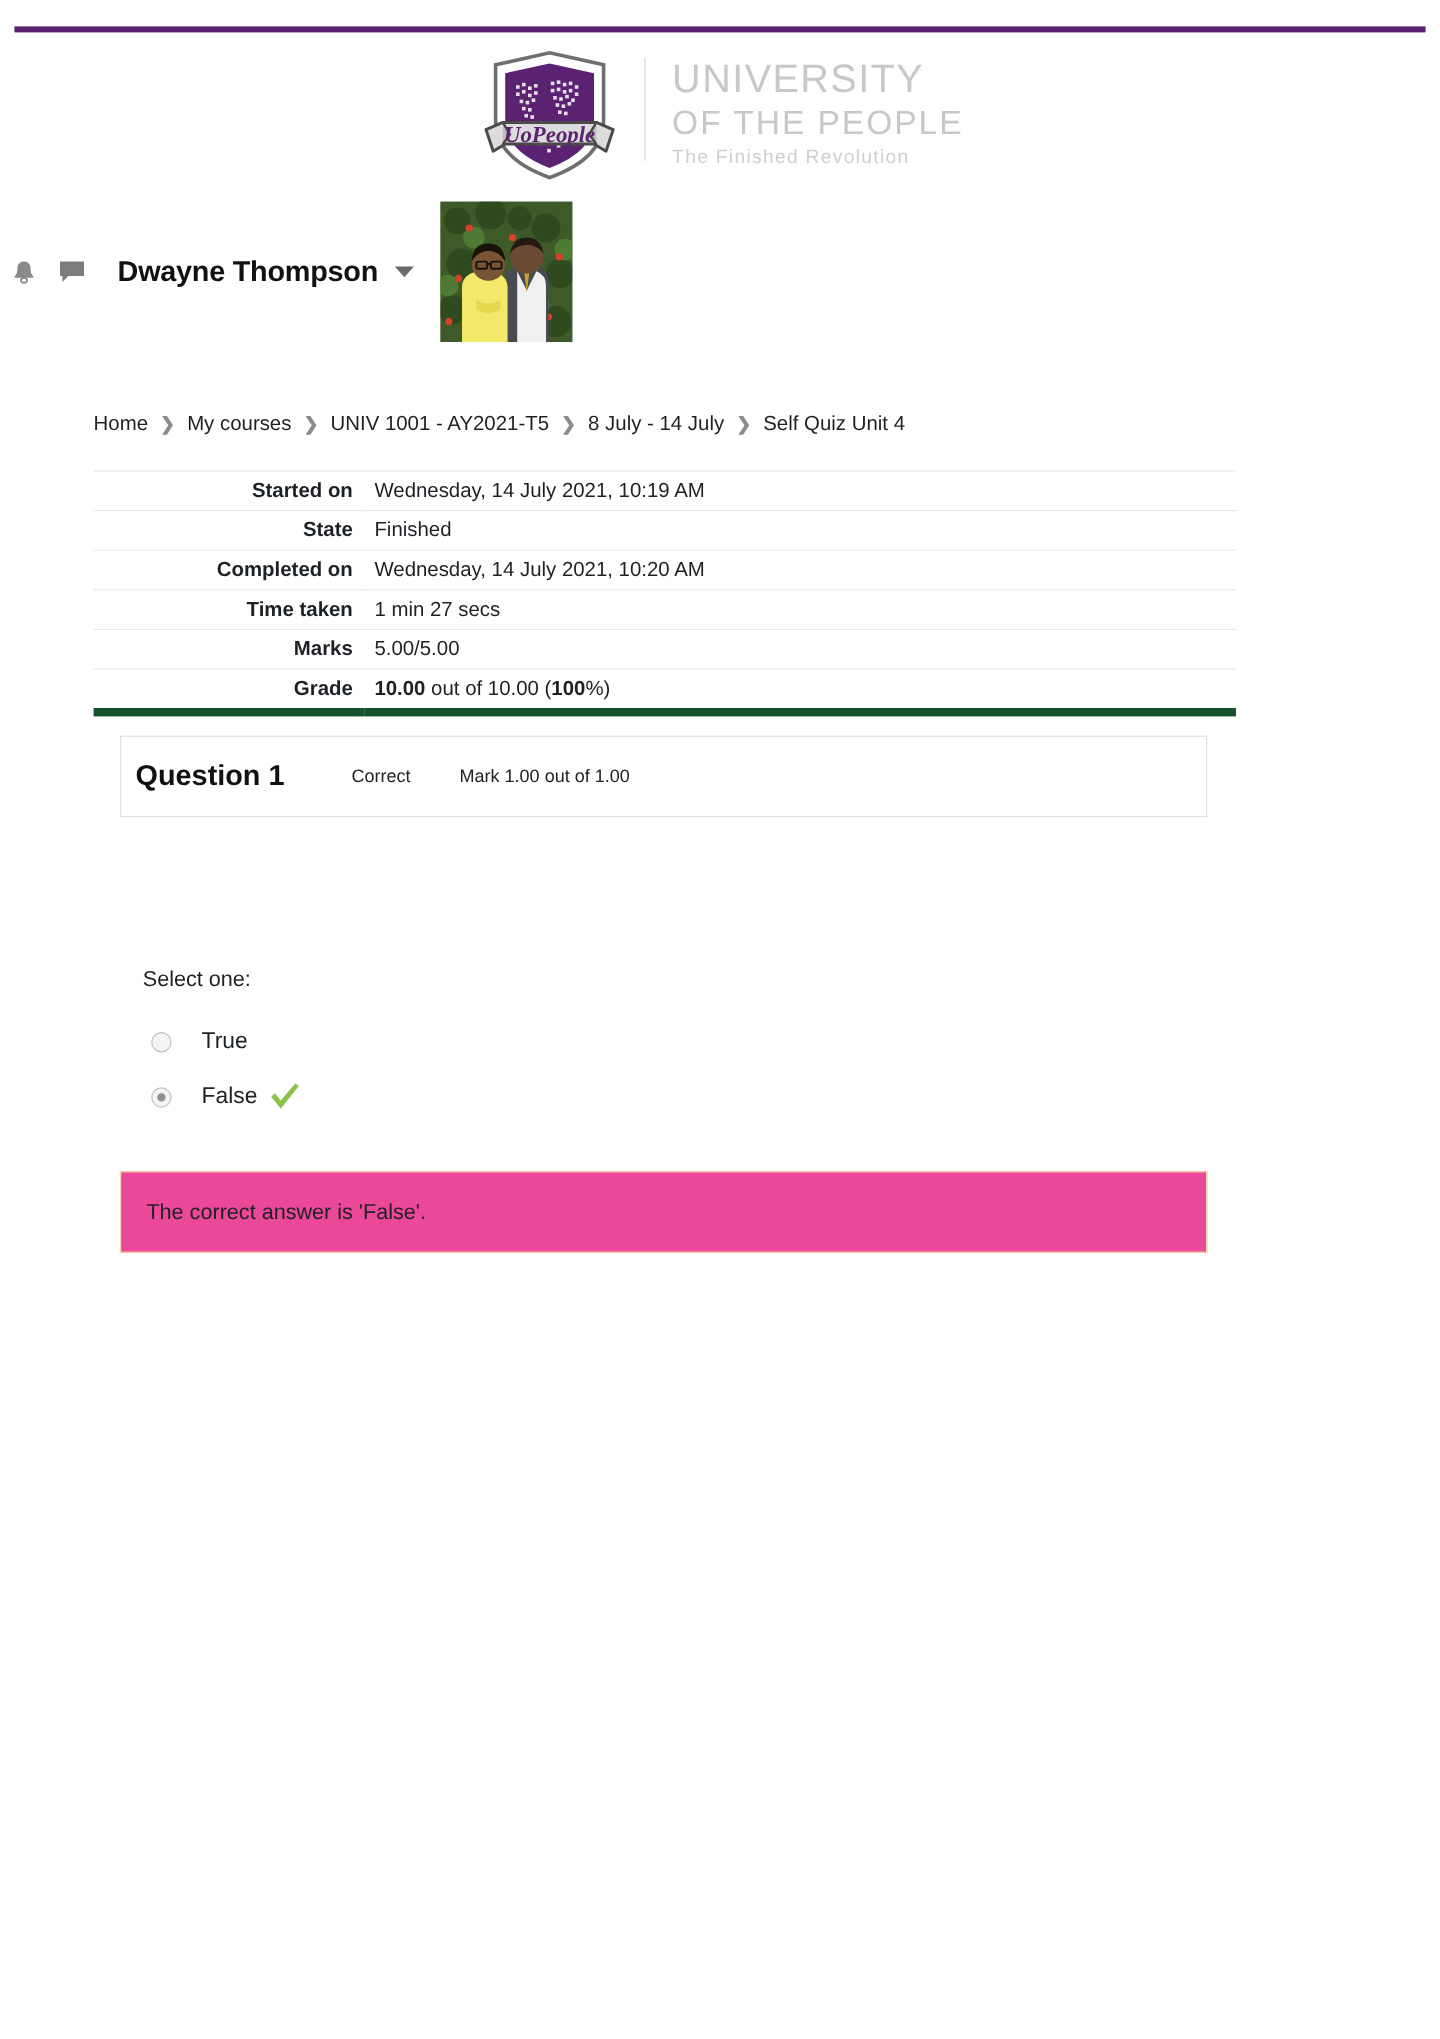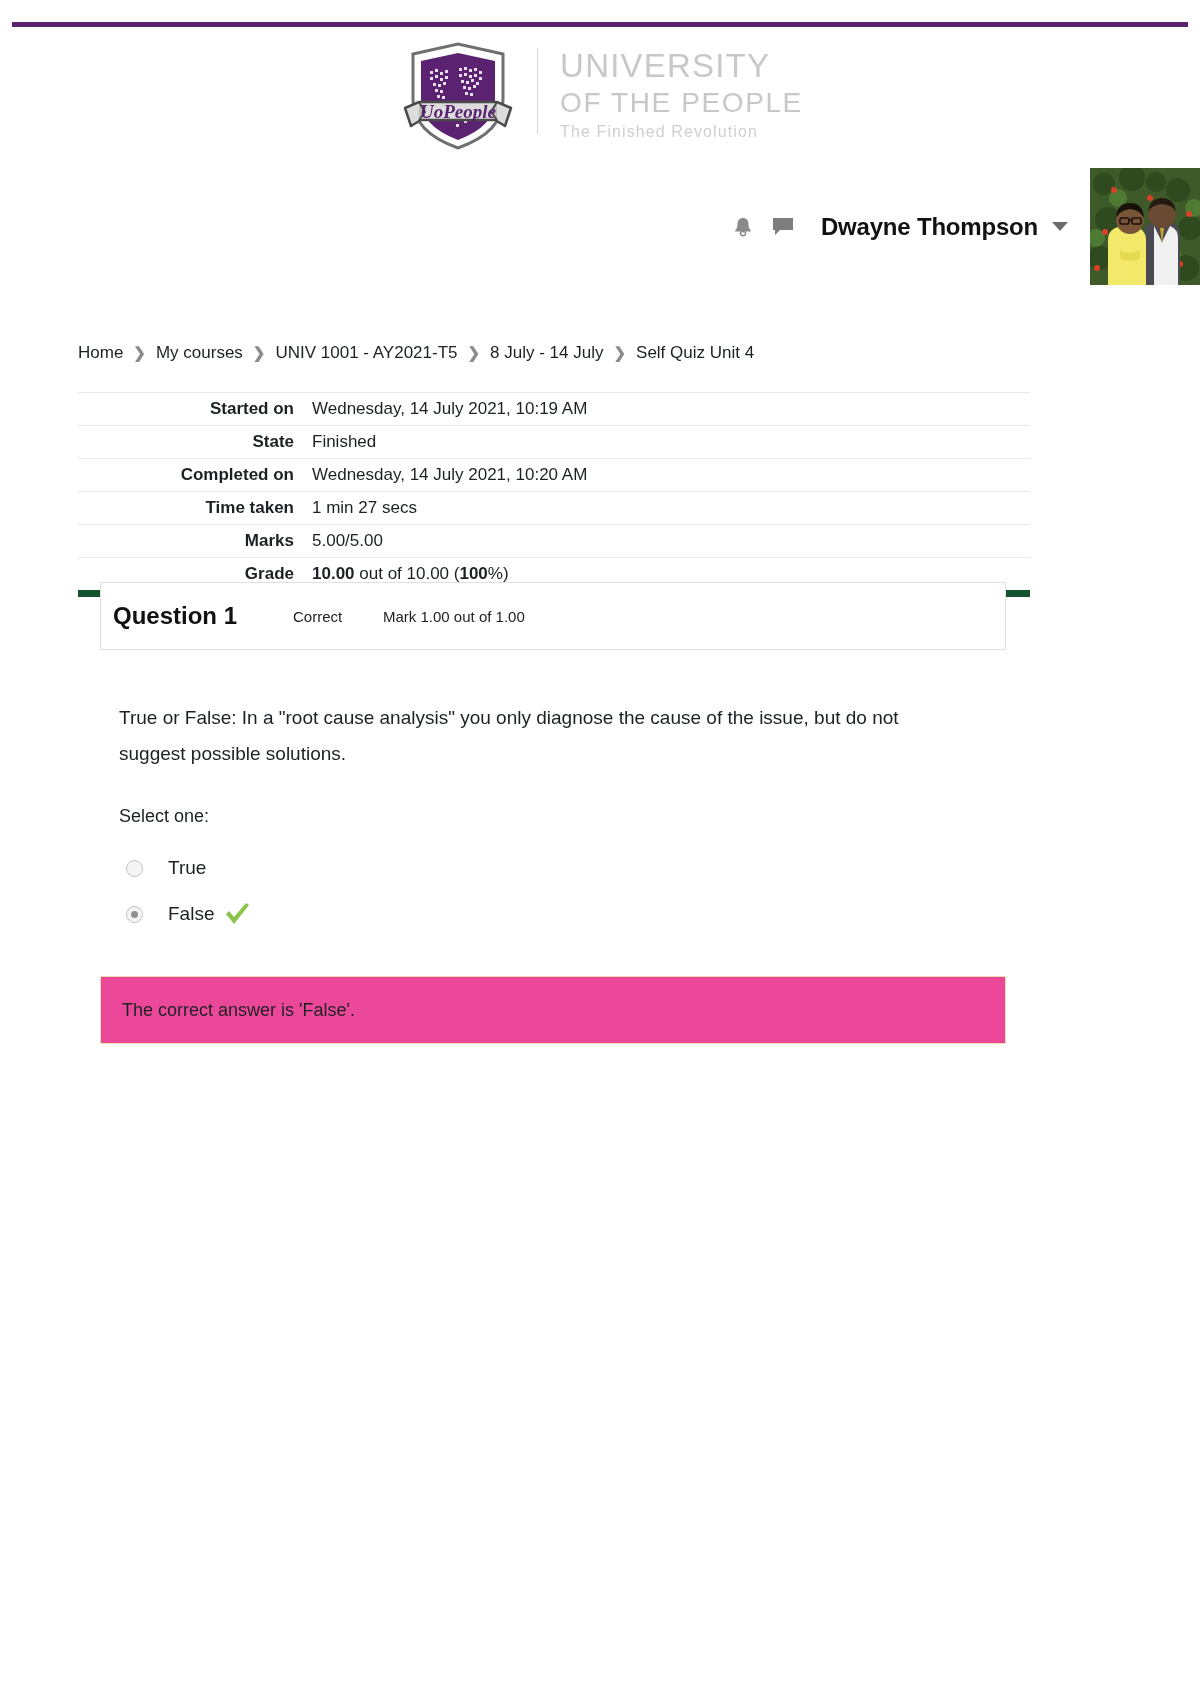--- a/index.html
+++ b/index.html
@@ -41,22 +41,22 @@
     font-size: 28px; letter-spacing: 1.6px; color: #c8c8c8;
     line-height: 34px; font-weight: 400;
   }
   .wm-line3 {
     font-size: 16px; letter-spacing: 1.1px; color: #cfcfcf;
     line-height: 24px; font-weight: 400;
   }
 
   
   .usernav {
-    position: absolute; left: 0; top: 168px; width: 1200px;
-    display: flex; justify-content: flex-end; align-items: flex-start;
+    position: absolute; left: 0; top: 168px; width: 1096px;
+    display: flex; justify-content: flex-start; align-items: flex-start;
   }
   .usernav-inner { display: flex; align-items: center; gap: 0; }
   .icon-btn {
     width: 40px; height: 40px; display: flex; align-items: center; justify-content: center;
     color: #878787;
   }
   .username {
     font-size: 24px; font-weight: 700; color: #111; margin-left: 18px; letter-spacing: -0.2px;
   }
   .caret {
@@ -93,21 +93,21 @@
     width: 226px; text-align: right; padding: 6px 10px 6px 0;
     font-size: 17px; font-weight: 700; color: #1d2125; vertical-align: middle;
   }
   .infotable td {
     padding: 6px 0 6px 8px; font-size: 17px; font-weight: 400; color: #1d2125;
   }
   .infotable td b { font-weight: 700; }
 
   
   .qbox {
-    position: absolute; left: 100px; top: 582px; width: 906px; height: 68px;
+    position: absolute; left: 100px; top: 613px; width: 906px; height: 68px;
     border: 1px solid #e0e0e0; background: #fff;
     display: flex; align-items: center;
   }
   .qnum {
     font-size: 24px; font-weight: 700; color: #111; margin-left: 12px; width: 180px;
   }
   .qstate { font-size: 15px; color: #222; width: 90px; }
   .qmark { font-size: 15px; color: #222; }
 
   .qtext {
@@ -307,21 +307,20 @@
       </tr>
     </tbody>
   </table>
 
   <div class="qbox">
     <div class="qnum">Question 1</div>
     <div class="qstate">Correct</div>
     <div class="qmark">Mark 1.00 out of 1.00</div>
   </div>
 
-  <div class="qtext">True or False: In a "root cause analysis" you only diagnose the cause of the issue, but do not suggest possible solutions.</div>
 
   <div class="selectone">Select one:</div>
 
   <div class="options">
     <label class="opt">
       <span class="radio"></span>
       <span class="opt-label">True</span>
     </label>
     <label class="opt">
       <span class="radio checked"></span>

